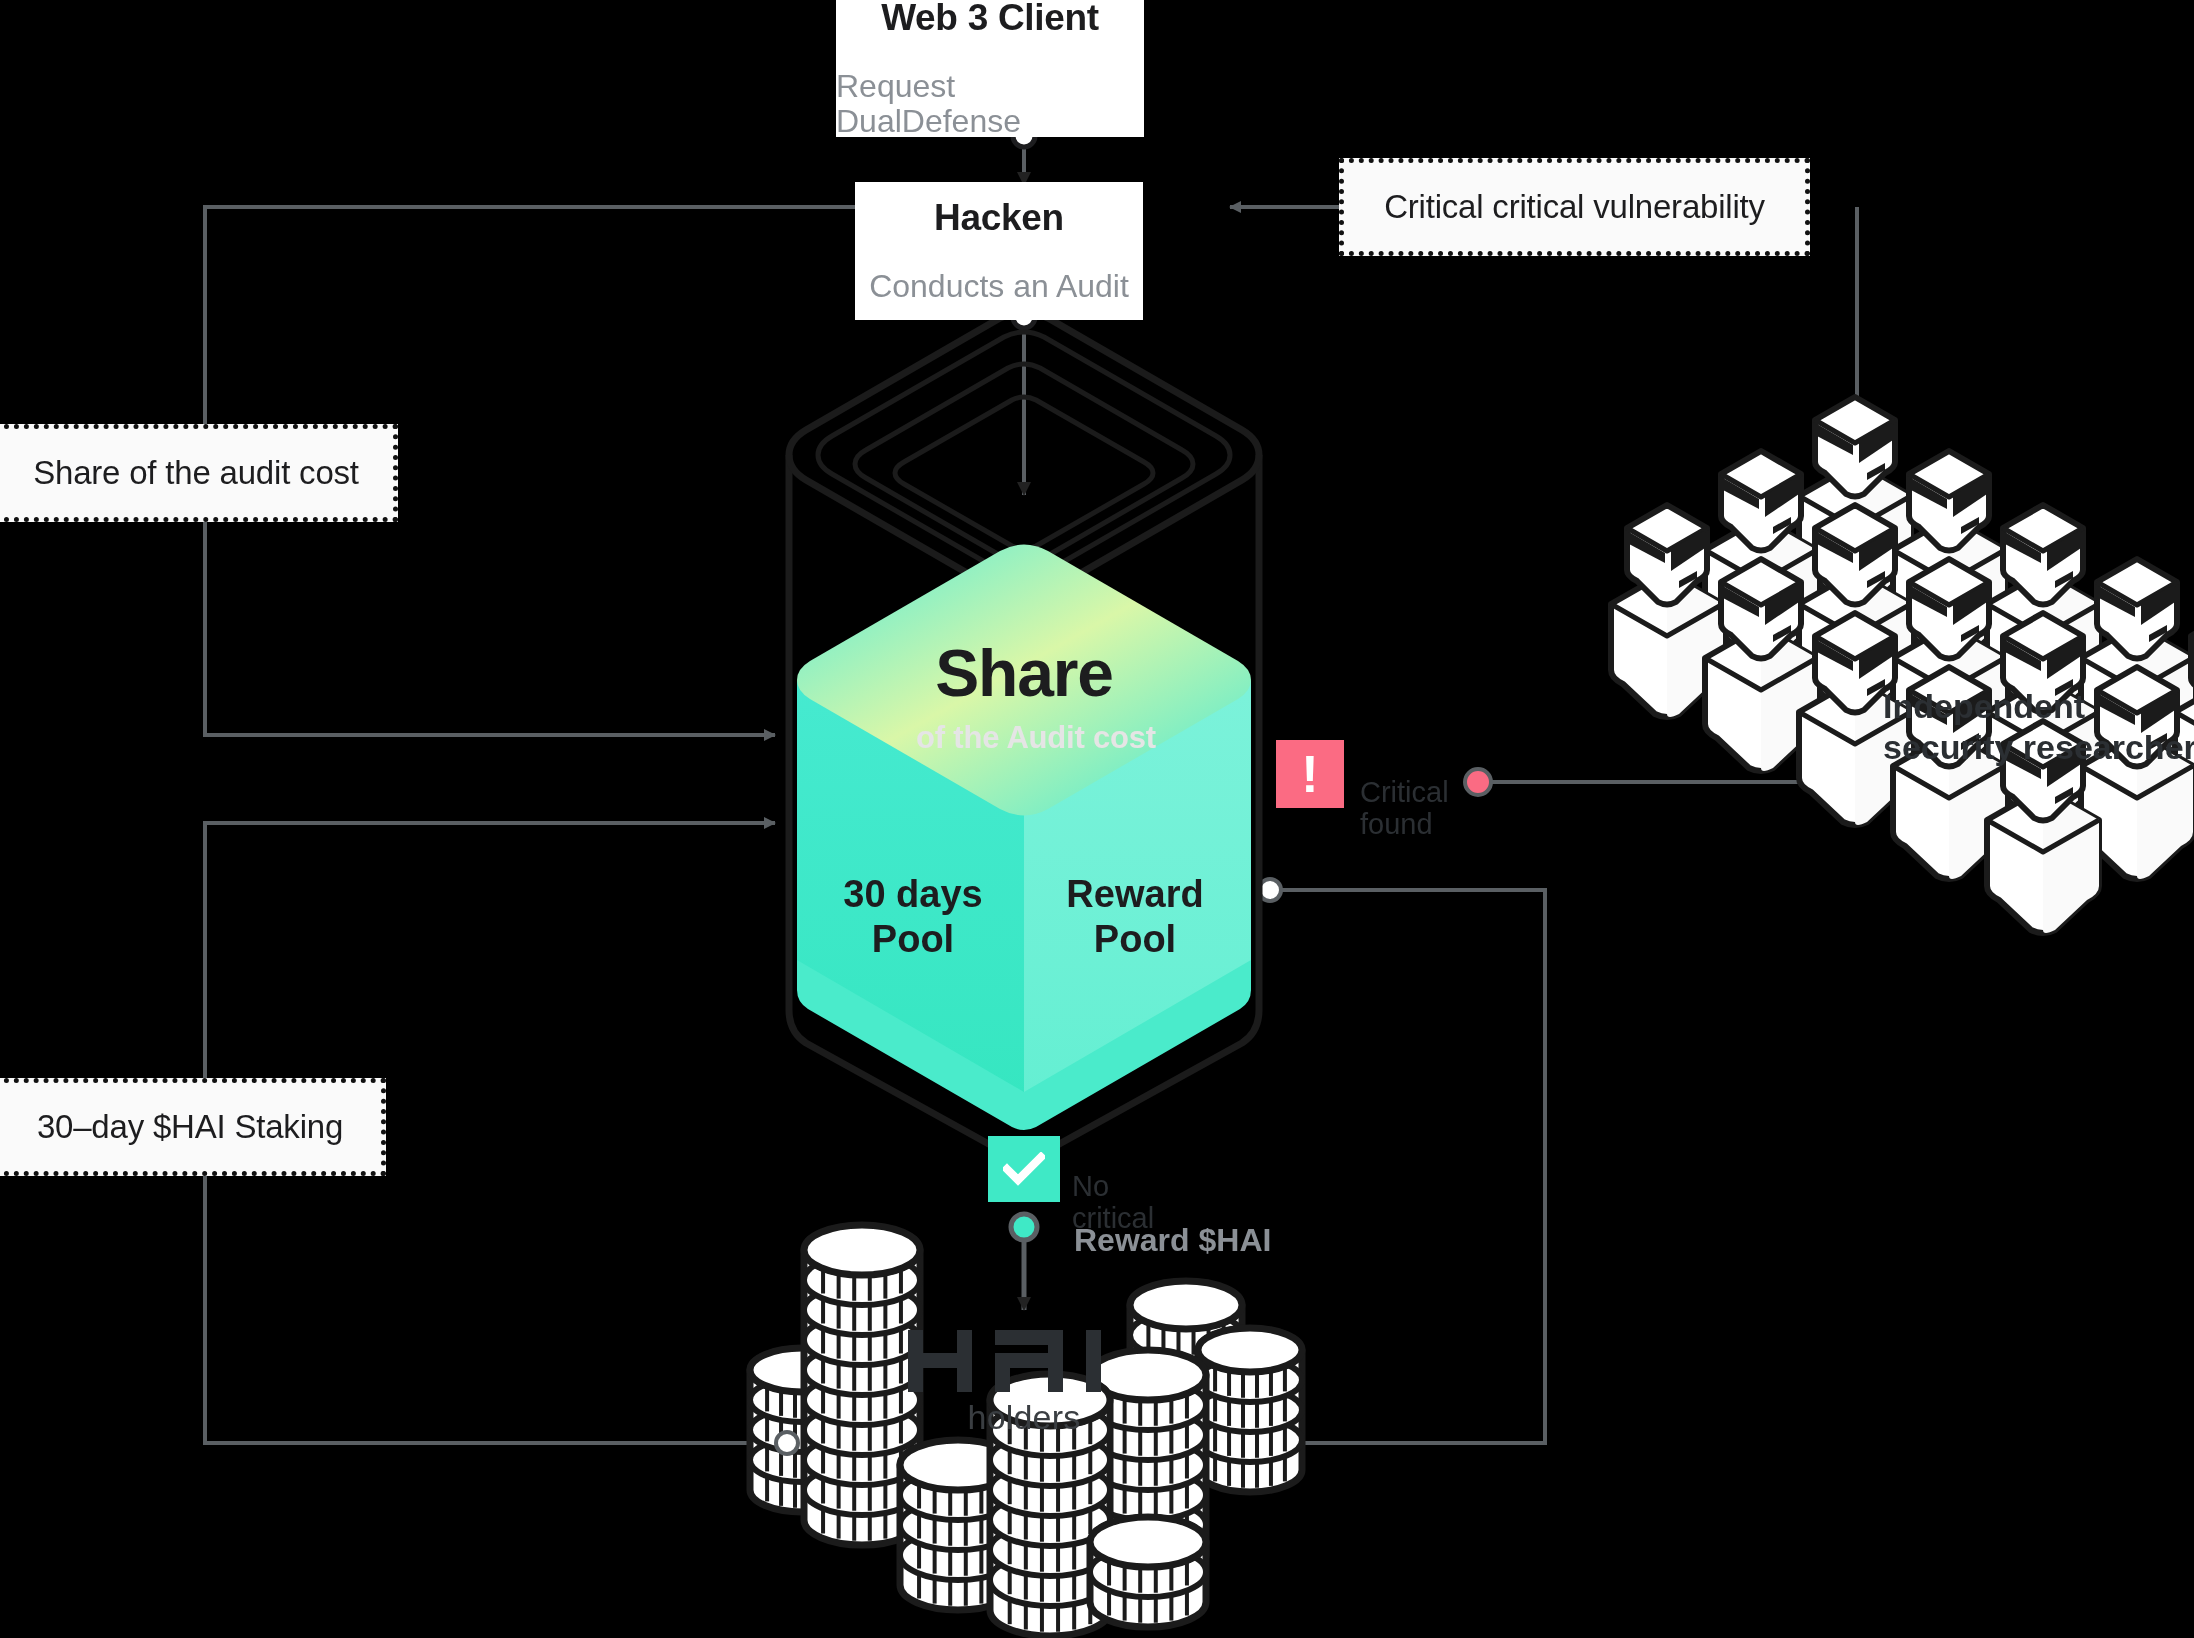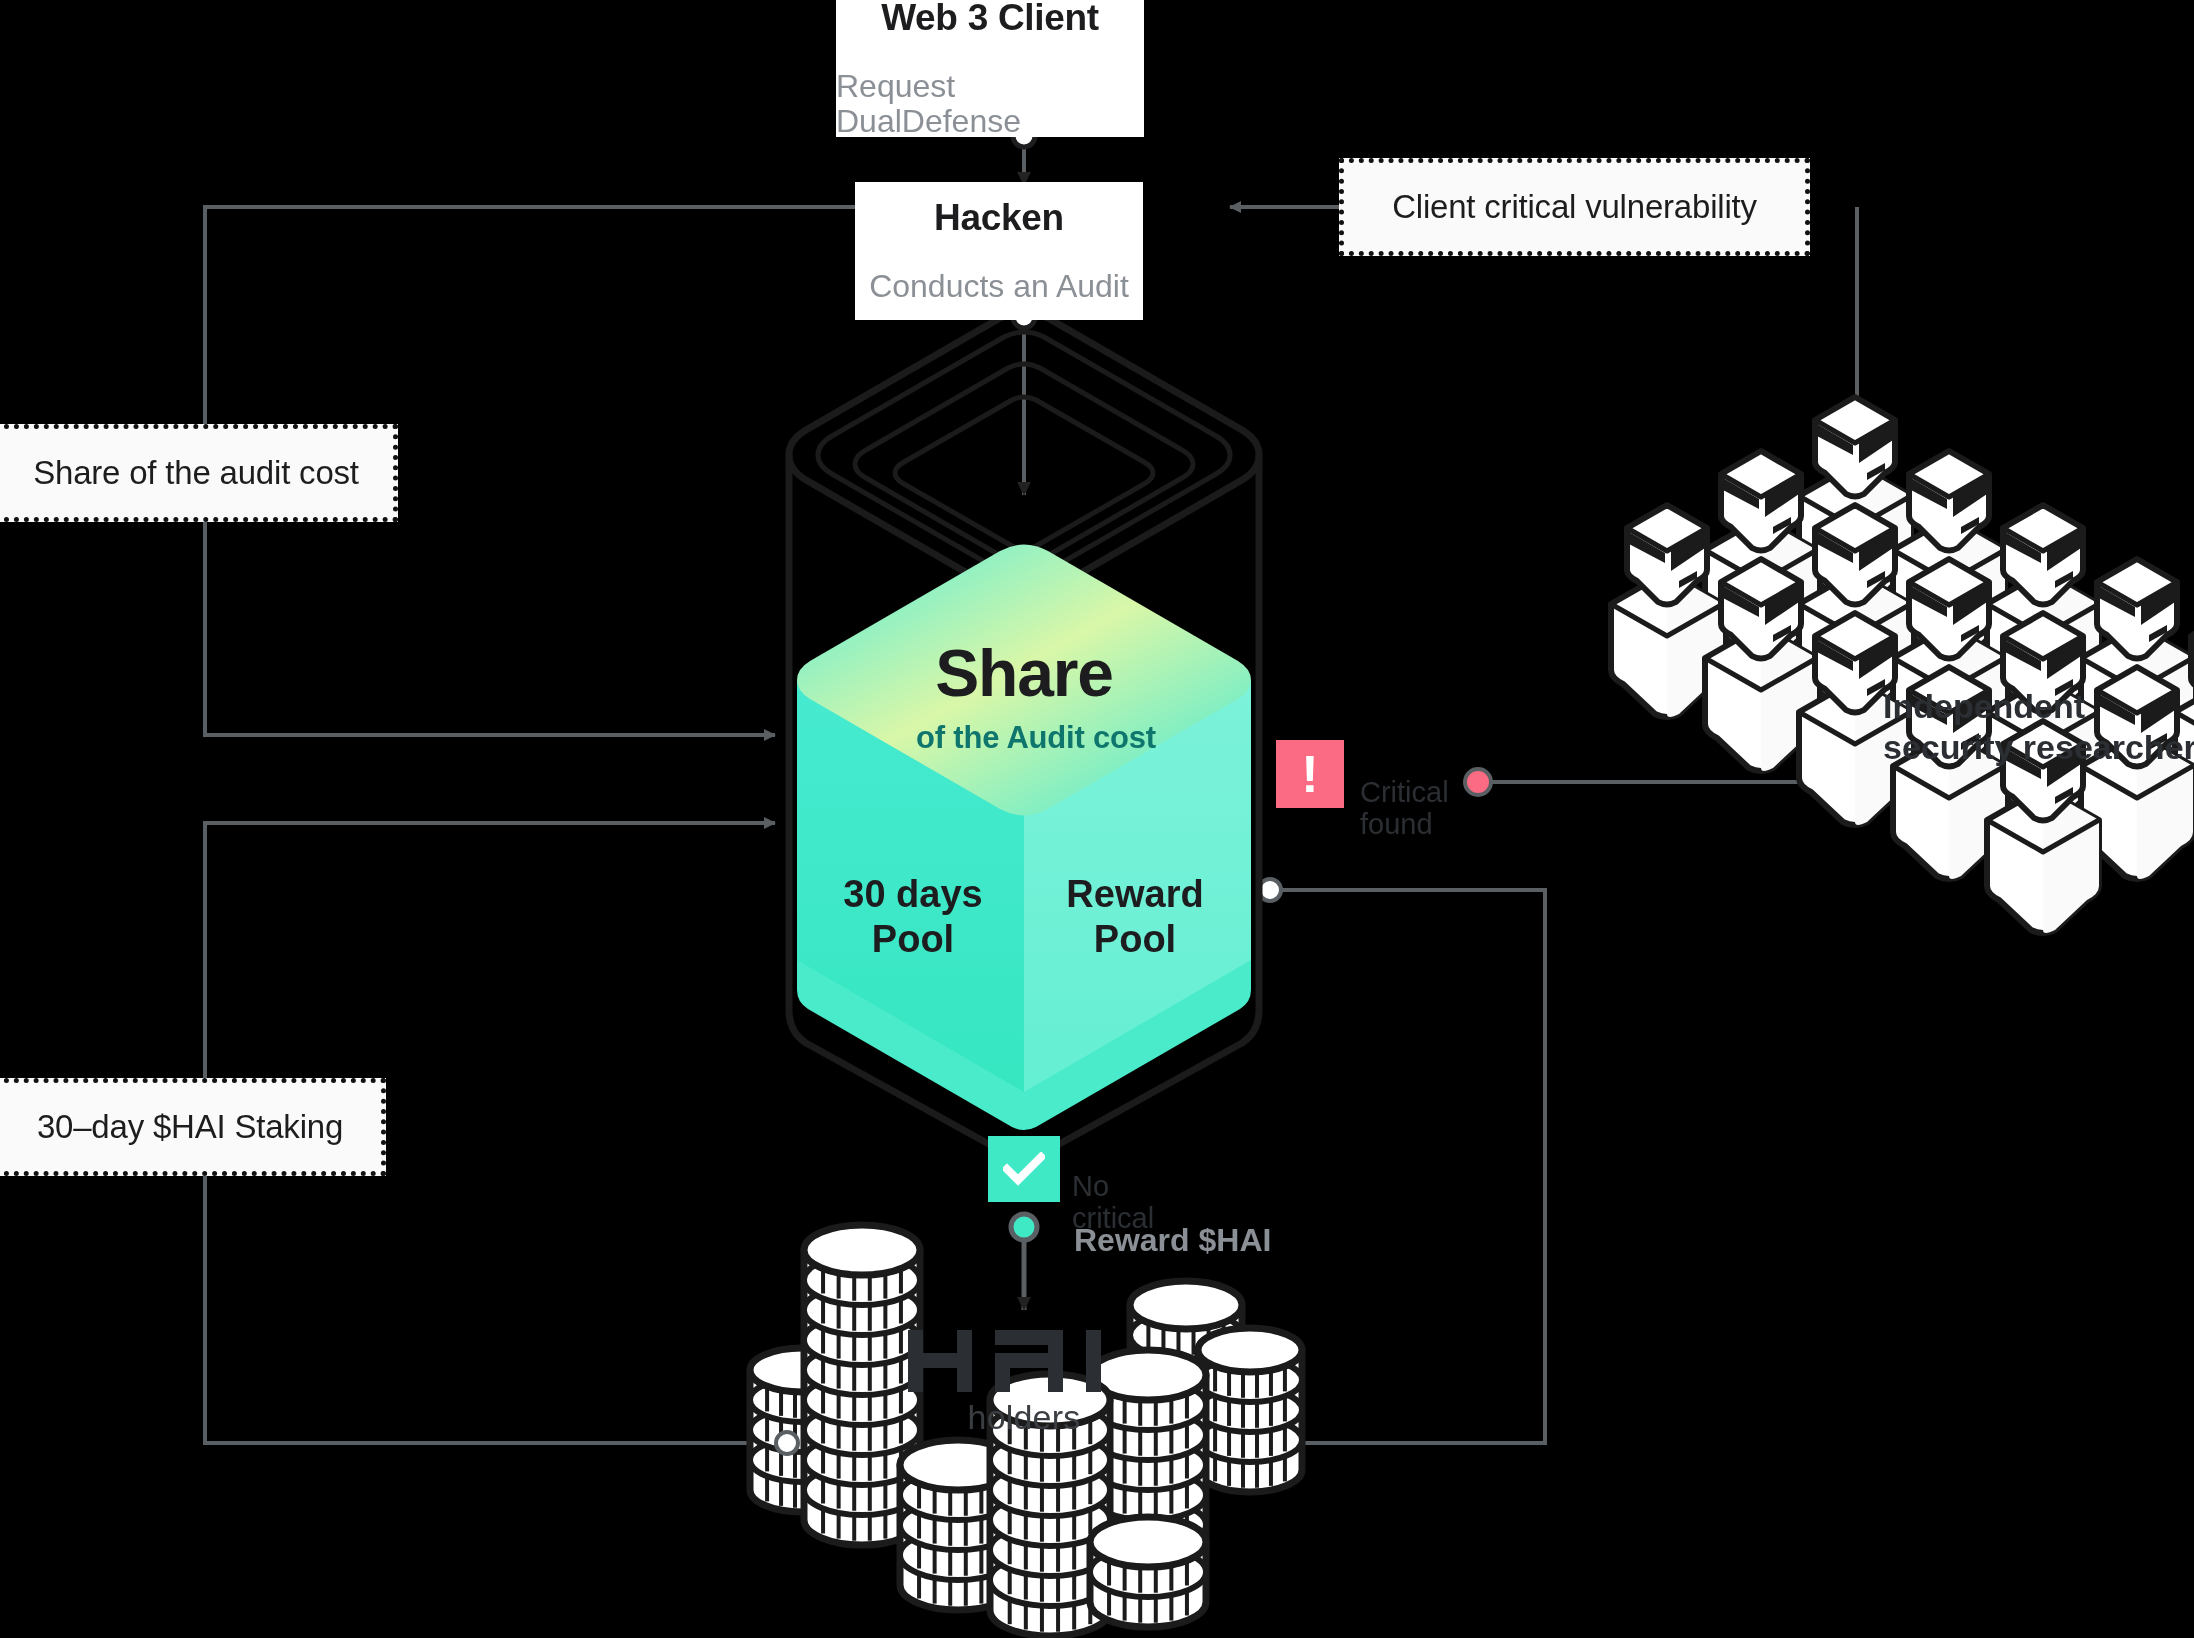--- a/index.html
+++ b/index.html
@@ -823,28 +823,28 @@
 
   <div class="chip" style="left:-6px;top:424px;width:404px;height:98px;">
     <span>Share of the audit cost</span>
   </div>
 
   <div class="chip" style="left:-6px;top:1078px;width:392px;height:98px;">
     <span>30–day $HAI Staking</span>
   </div>
 
   <div class="chip" style="left:1339px;top:158px;width:471px;height:98px;">
-    <span>Client critical vulnerability</span>
+    <span>Critical critical vulnerability</span>
   </div>
 
 
   <div style="position:absolute;left:797px;top:640px;width:454px;text-align:center;
               pointer-events:none;">
     <div style="font-size:66px;font-weight:700;color:#1d1d1f;letter-spacing:-1.2px;line-height:1;">Share</div>
-    <div style="font-size:31px;font-weight:600;color:#0f766e;margin-top:14px;letter-spacing:-.2px;padding-left:24px;">of the Audit cost</div>
+    <div style="font-size:31px;font-weight:600;color:#e5e5e5;margin-top:14px;letter-spacing:-.2px;padding-left:24px;">of the Audit cost</div>
   </div>
 
   <div style="position:absolute;left:810px;top:872px;width:206px;text-align:center;
               font-size:38px;font-weight:600;color:#1d1d1f;line-height:1.18;">
     <div>30 days</div>
     <div>Pool</div>
   </div>
 
   <div style="position:absolute;left:1032px;top:872px;width:206px;text-align:center;
               font-size:38px;font-weight:600;color:#1d1d1f;line-height:1.18;">

